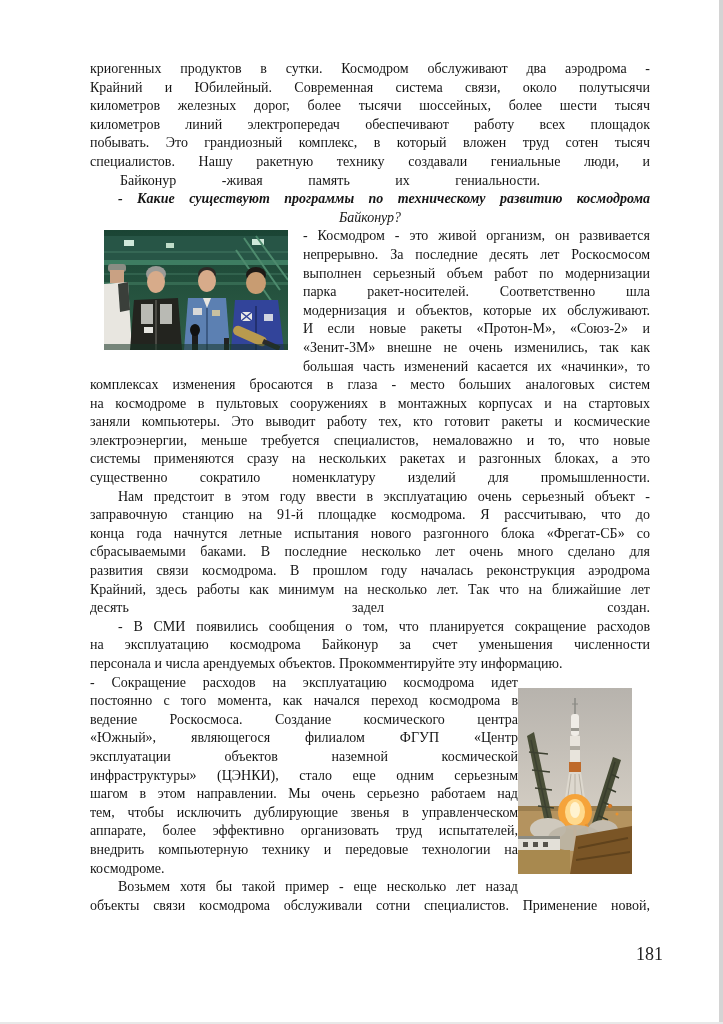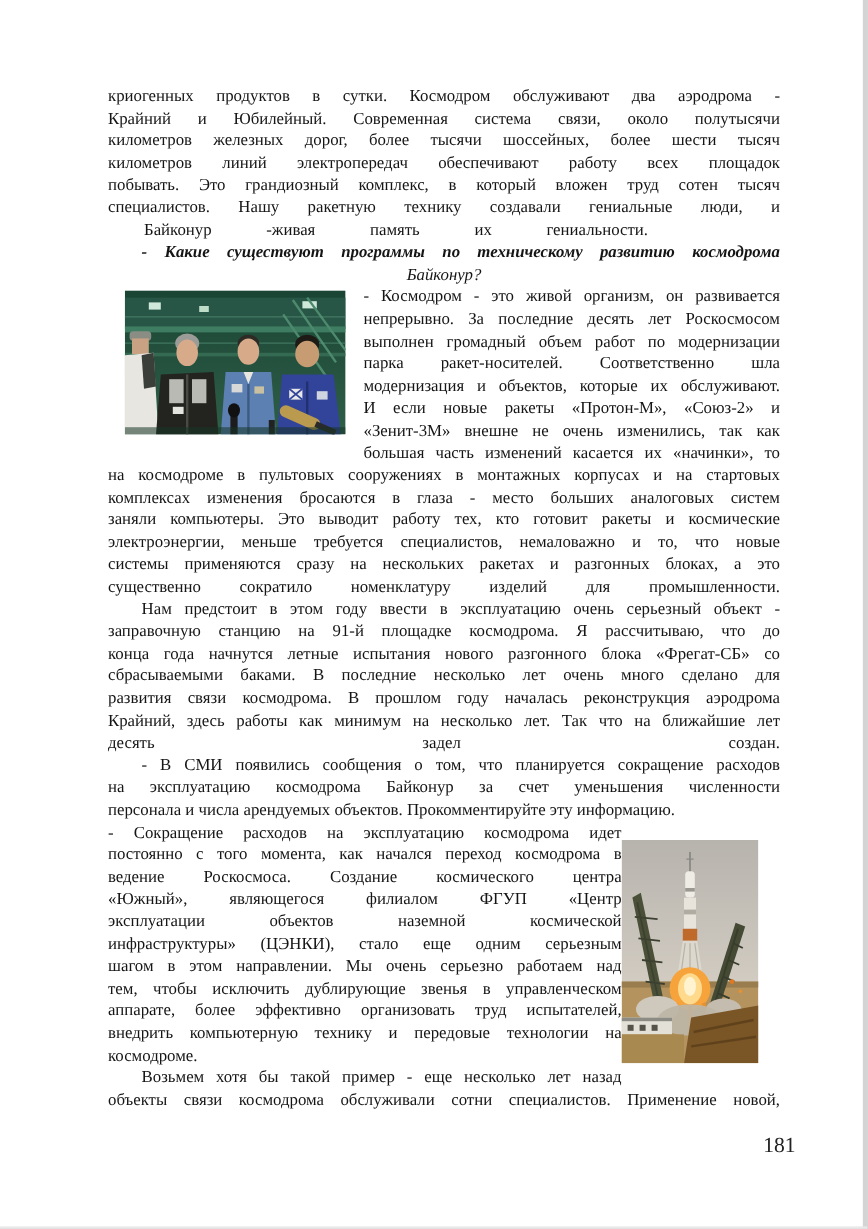--- a/index.html
+++ b/index.html
@@ -11,21 +11,21 @@
     background:#ffffff;
     font-family:"Liberation Serif","DejaVu Serif",serif;
     font-size:14px;
     color:#151515;
     overflow:hidden;
   }
   
   .edge-right { position:absolute; right:0; top:0; width:4px; height:100%; background:#d4d4d4; }
   .edge-bottom { position:absolute; left:0; bottom:0; width:100%; height:2px; background:#e8e8e8; }
 
-  .body-text { position:absolute; left:90px; top:72px; width:560px; }
+  .body-text { position:absolute; left:90px; top:60px; width:560px; }
 
   .ln {
     height:18.6px; line-height:18.6px;
     overflow:hidden;
     text-align:justify;
     text-align-last:justify;
     text-justify:inter-word;
     white-space:normal;
   }
   .ln-end { text-align-last:left; }
@@ -131,32 +131,32 @@
           <g transform="rotate(24 146 106)">
             <rect x="128" y="101" width="36" height="10" rx="5" fill="#b99a4e"></rect>
             <rect x="160" y="103" width="18" height="5" fill="#2a2a2a"></rect>
           </g>
           <rect x="0" y="114" width="184" height="6" fill="#173527" opacity="0.55"></rect>
         </svg>
       </div>
       <div class="col1">
         <div class="ln">- Космодром - это живой организм, он развивается</div>
         <div class="ln">непрерывно. За последние десять лет Роскосмосом</div>
-        <div class="ln">выполнен громадный объем работ по модернизации</div>
+        <div class="ln">выполнен серьезный объем работ по модернизации</div>
         <div class="ln">парка ракет-носителей. Соответственно шла</div>
         <div class="ln">модернизация и объектов, которые их обслуживают.</div>
         <div class="ln">И если новые ракеты «Протон-М», «Союз-2» и</div>
         <div class="ln">«Зенит-3М» внешне не очень изменились, так как</div>
         <div class="ln">большая часть изменений касается их «начинки», то</div>
       </div>
     </div>
 
     <div>
+      <div class="ln">комплексах изменения бросаются в глаза - место больших аналоговых систем</div>
       <div class="ln">на космодроме в пультовых сооружениях в монтажных корпусах и на стартовых</div>
-      <div class="ln">комплексах изменения бросаются в глаза - место больших аналоговых систем</div>
       <div class="ln">заняли компьютеры. Это выводит работу тех, кто готовит ракеты и космические</div>
       <div class="ln">электроэнергии, меньше требуется специалистов, немаловажно и то, что новые</div>
       <div class="ln">системы применяются сразу на нескольких ракетах и разгонных блоках, а это</div>
       <div class="ln">существенно сократило номенклатуру изделий для промышленности.</div>
     </div>
 
     <div>
       <div class="ln ind">Нам предстоит в этом году ввести в эксплуатацию очень серьезный объект -</div>
       <div class="ln">заправочную станцию на 91-й площадке космодрома. Я рассчитываю, что до</div>
       <div class="ln">конца года начнутся летные испытания нового разгонного блока «Фрегат-СБ» со</div>

